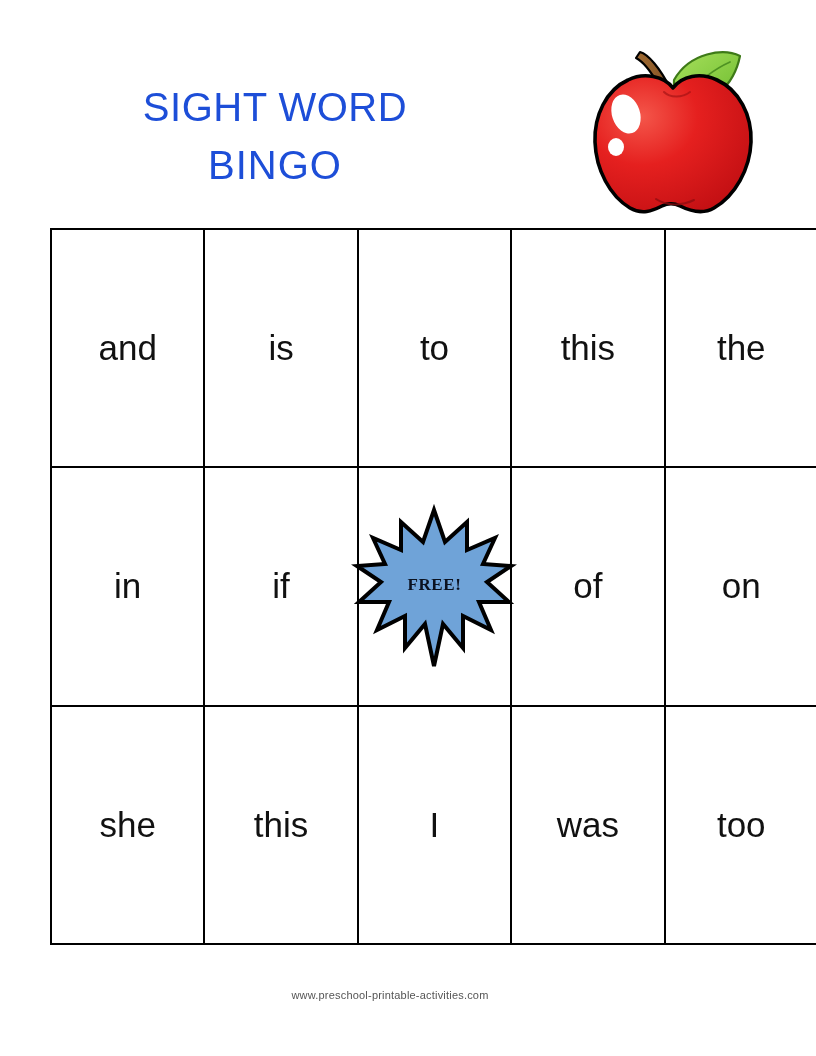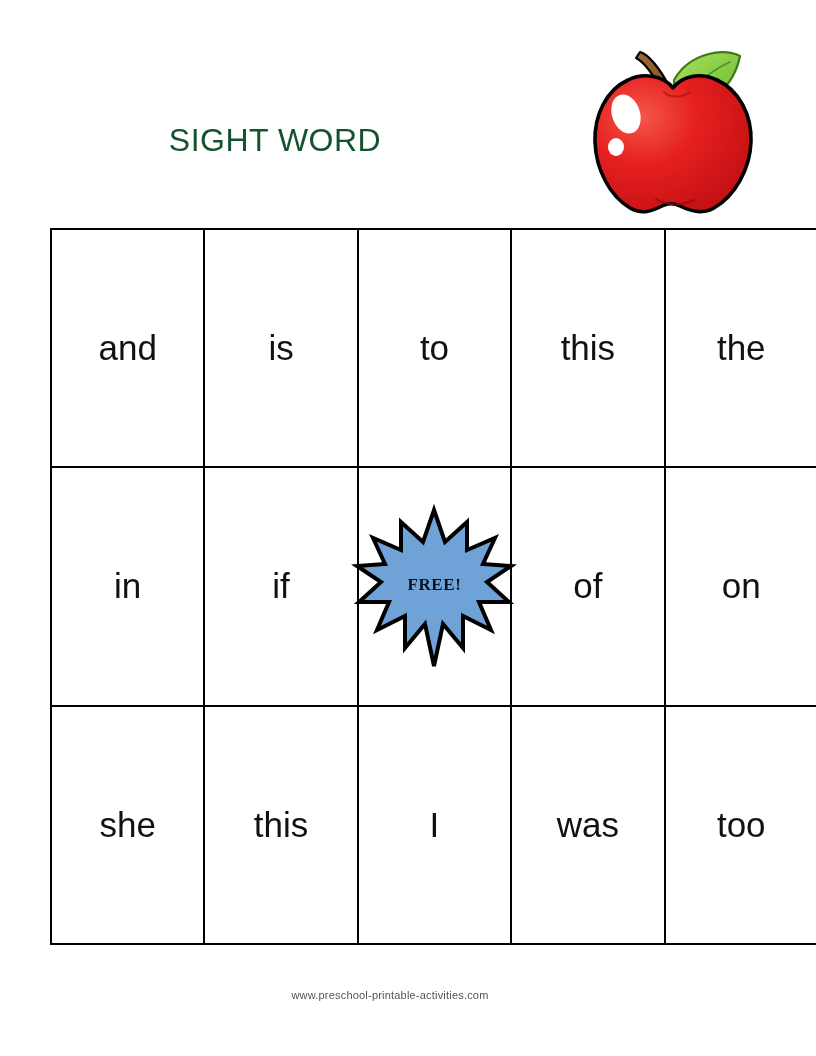--- a/index.html
+++ b/index.html
@@ -27,27 +27,26 @@
 
   #title-block {
     position: absolute;
     left: 60px;
     top: 78px;
     width: 430px;
     text-align: center;
   }
   .title-line {
     font-family: "Liberation Sans", sans-serif;
-    font-size: 32px;
+    font-size: 40px;
     line-height: 58px;
     font-weight: 400;
-    color: #14532d;
+    color: #1d4ed8;
     letter-spacing: 0.5px;
     white-space: nowrap;
-    margin-top: 33px;
   }
   .title-line.second {
     letter-spacing: 1px;
   }
 
   
   #apple-art {
     position: absolute;
     left: 578px;
     top: 36px;
@@ -126,20 +125,21 @@
     letter-spacing: 0.2px;
   }
 </style>
 </head>
 <body>
 
 <div id="header">
 
   <div id="title-block">
     <div class="title-line">SIGHT WORD</div>
+    <div class="title-line second">BINGO</div>
   </div>
 
   <div id="apple-art">
     <svg viewBox="0 0 190 186" xmlns="http://www.w3.org/2000/svg">
       <defs>
         <radialGradient id="appleGrad" cx="30%" cy="30%" r="85%">
           <stop offset="0%" stop-color="#F4564A"></stop>
           <stop offset="42%" stop-color="#E5201F"></stop>
           <stop offset="100%" stop-color="#C00E12"></stop>
         </radialGradient>

